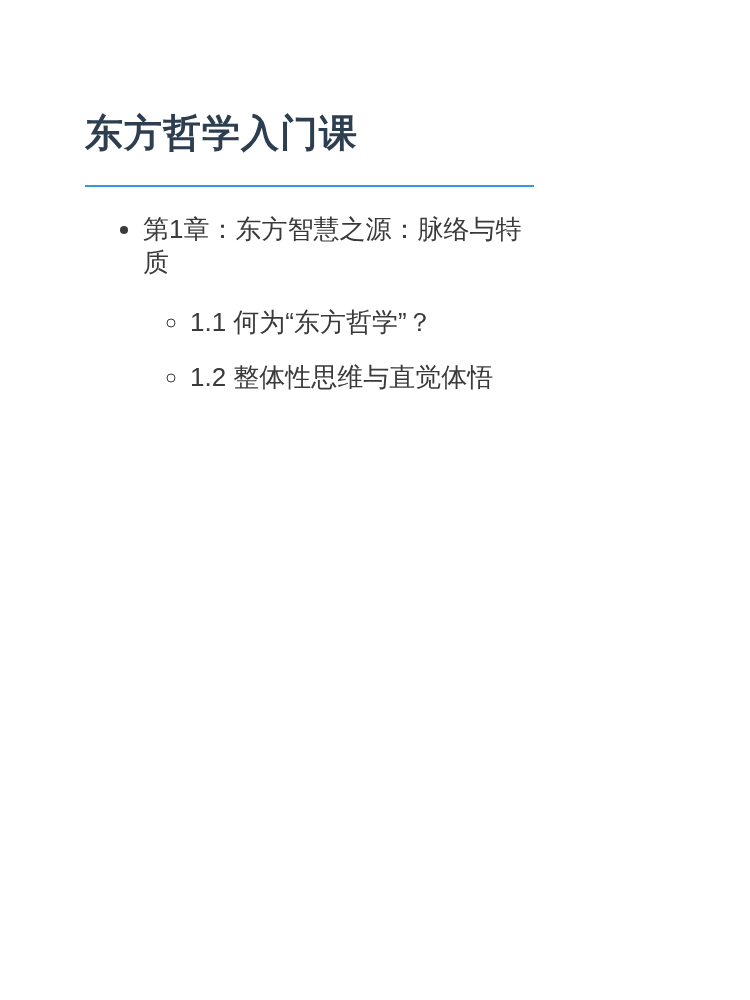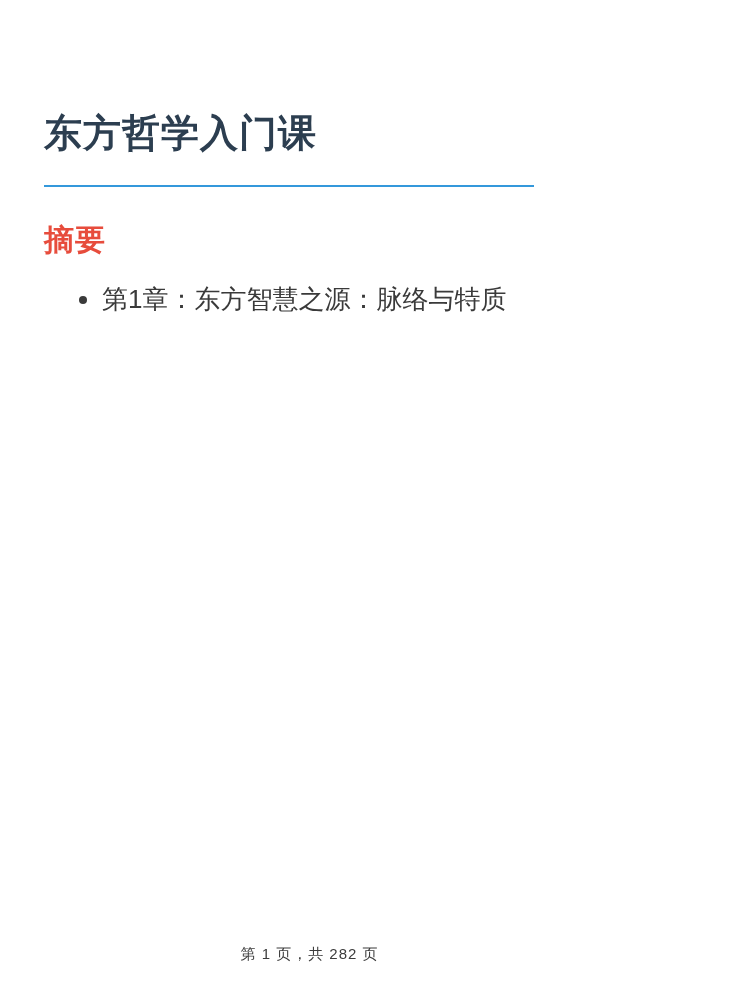--- a/index.html
+++ b/index.html
@@ -8,21 +8,21 @@
     padding: 0;
     background: #ffffff;
     font-family: "Liberation Sans", "DejaVu Sans", sans-serif;
   }
   .page {
     position: relative;
     width: 619px;
     height: 1000px;
     box-sizing: border-box;
     background: #ffffff;
-    padding: 112px 85px 0 44px;
+    padding: 112px 85px 0 85px;
     overflow: hidden;
   }
   .doc-title {
     margin: 0;
     font-size: 38px;
     line-height: 1.15;
     font-weight: 700;
     color: #2c3e50;
     letter-spacing: 1px;
   }
@@ -86,25 +86,31 @@
 </style>
 </head>
 <body>
 
 <div class="page">
 
   <h1 class="doc-title">东方哲学入门课</h1>
 
   <hr class="divider">
 
-  <h2 class="section-heading">摘要</h2>
 
 
 
   <ul class="toc-list">
     <li class="toc-chapter">
       <span>第1章：东方智慧之源：脉络与特质</span>
+      <ul class="toc-sections">
+        <li class="toc-section">
+          <span>1.1 何为“东方哲学”？</span>
+        </li>
+        <li class="toc-section">
+          <span>1.2 整体性思维与直觉体悟</span>
+        </li>
+      </ul>
     </li>
   </ul>
 
-  <div class="page-footer">第 1 页，共 282 页</div>
 
 </div>
 
 </body></html>

